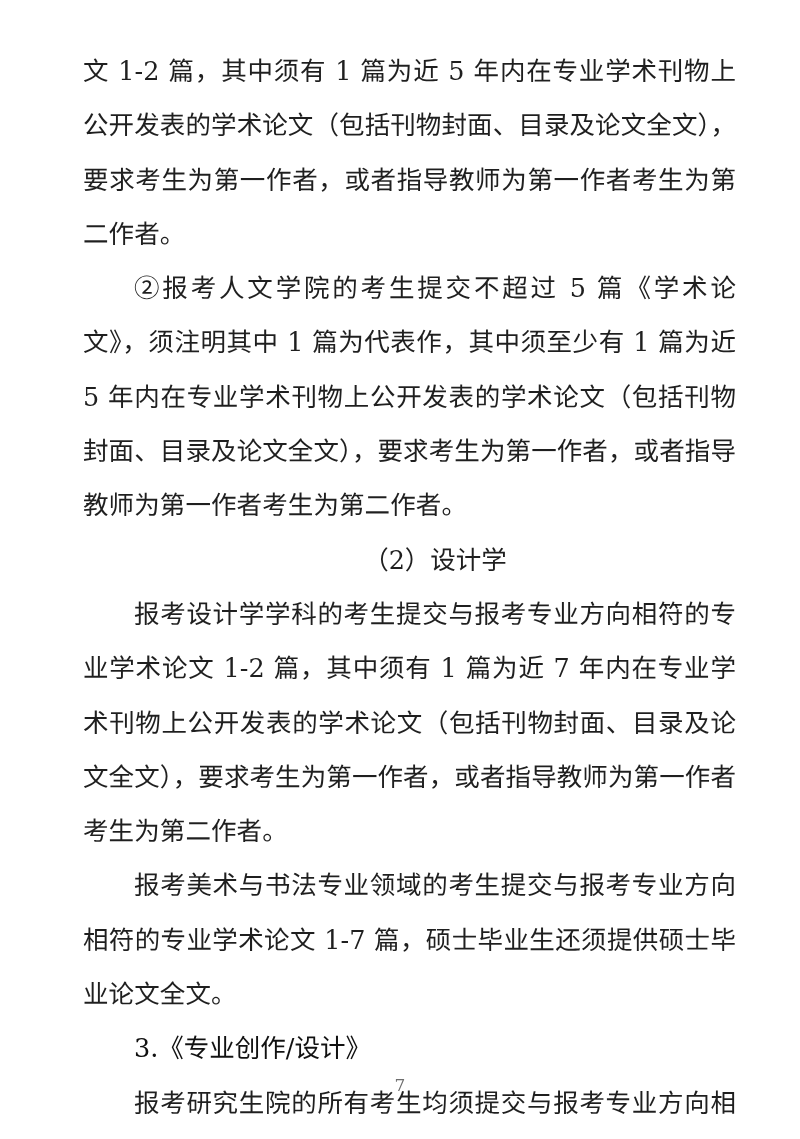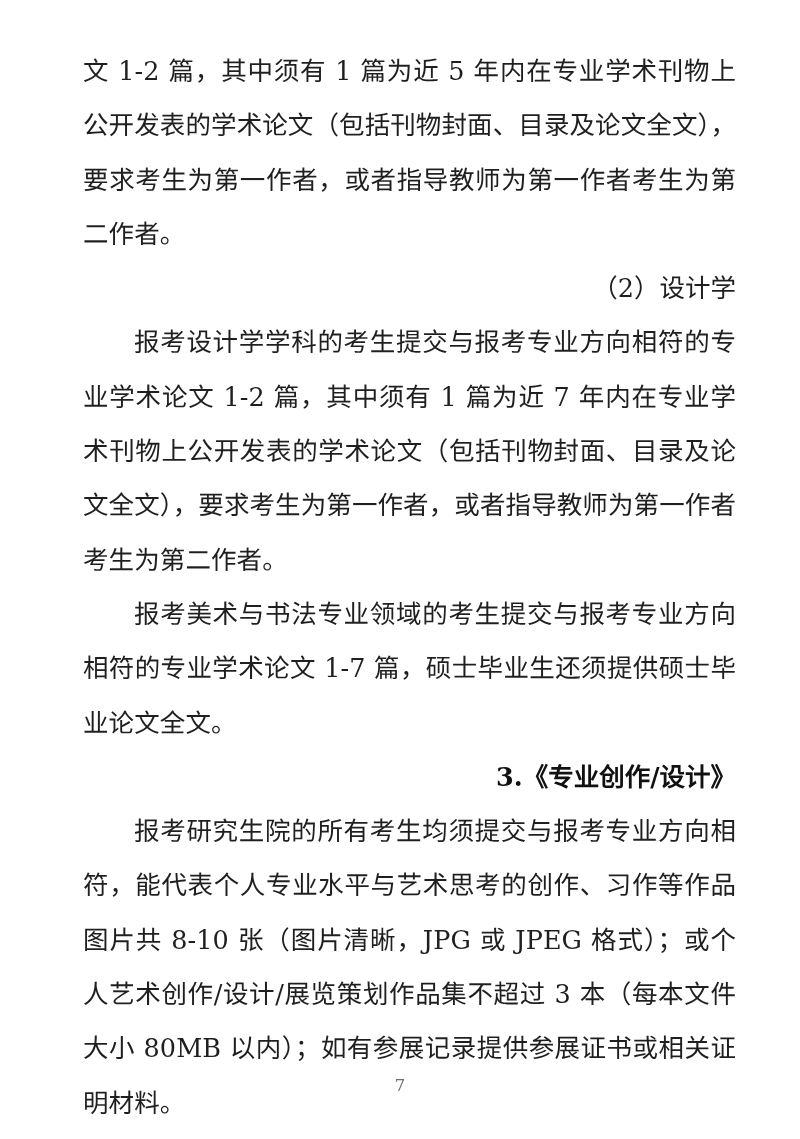--- a/index.html
+++ b/index.html
@@ -44,31 +44,31 @@
   }
   p.indent {
     text-indent: 2em;
   }
   p.heading {
     margin: 0;
     padding: 0;
     font-size: 25.5px;
     line-height: 54.3px;
     text-indent: 2em;
-    font-weight: 700;
+    font-weight: 400;
     color: #111111;
-    text-align: right;
+    text-align: left;
   }
   p.subhead {
     margin: 0;
     padding: 0;
     font-size: 25.5px;
     line-height: 54.3px;
     text-indent: 2em;
-    text-align: right;
+    text-align: center;
     color: #1f1f1f;
   }
   .pagenum {
     position: absolute;
     left: 0;
     top: 1074px;
     width: 800px;
     text-align: center;
     font-size: 17px;
     line-height: 22px;
@@ -78,20 +78,21 @@
 </style>
 </head>
 <body>
 
 <div class="page">
 
   <div class="textblock">
 
     <p class="para">文 1-2 篇，其中须有 1 篇为近 5 年内在专业学术刊物上公开发表的学术论文（包括刊物封面、目录及论文全文），要求考生为第一作者，或者指导教师为第一作者考生为第二作者。</p>
 
+    <p class="para indent">②报考人文学院的考生提交不超过 5 篇《学术论文》，须注明其中 1 篇为代表作，其中须至少有 1 篇为近 5 年内在专业学术刊物上公开发表的学术论文（包括刊物封面、目录及论文全文），要求考生为第一作者，或者指导教师为第一作者考生为第二作者。</p>
 
     <p class="subhead">（2）设计学</p>
 
     <p class="para indent">报考设计学学科的考生提交与报考专业方向相符的专业学术论文 1-2 篇，其中须有 1 篇为近 7 年内在专业学术刊物上公开发表的学术论文（包括刊物封面、目录及论文全文），要求考生为第一作者，或者指导教师为第一作者考生为第二作者。</p>
 
 
     <p class="para indent">报考美术与书法专业领域的考生提交与报考专业方向相符的专业学术论文 1-7 篇，硕士毕业生还须提供硕士毕业论文全文。</p>
 
     <p class="heading">3.《专业创作/设计》</p>
 

